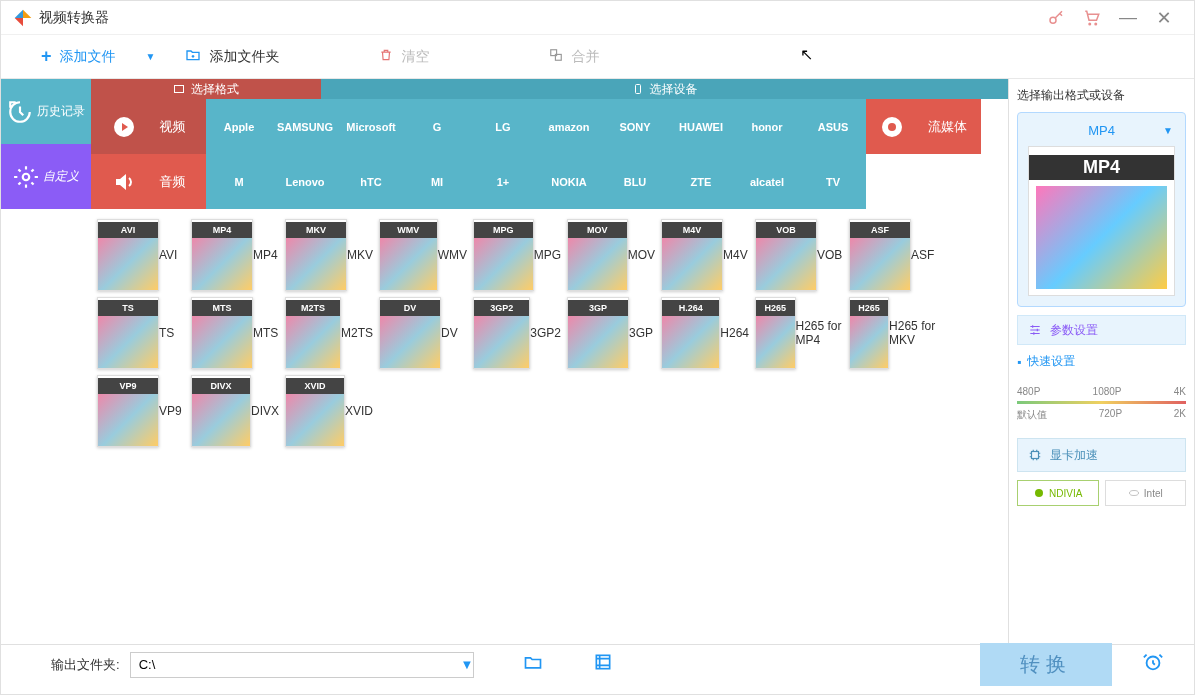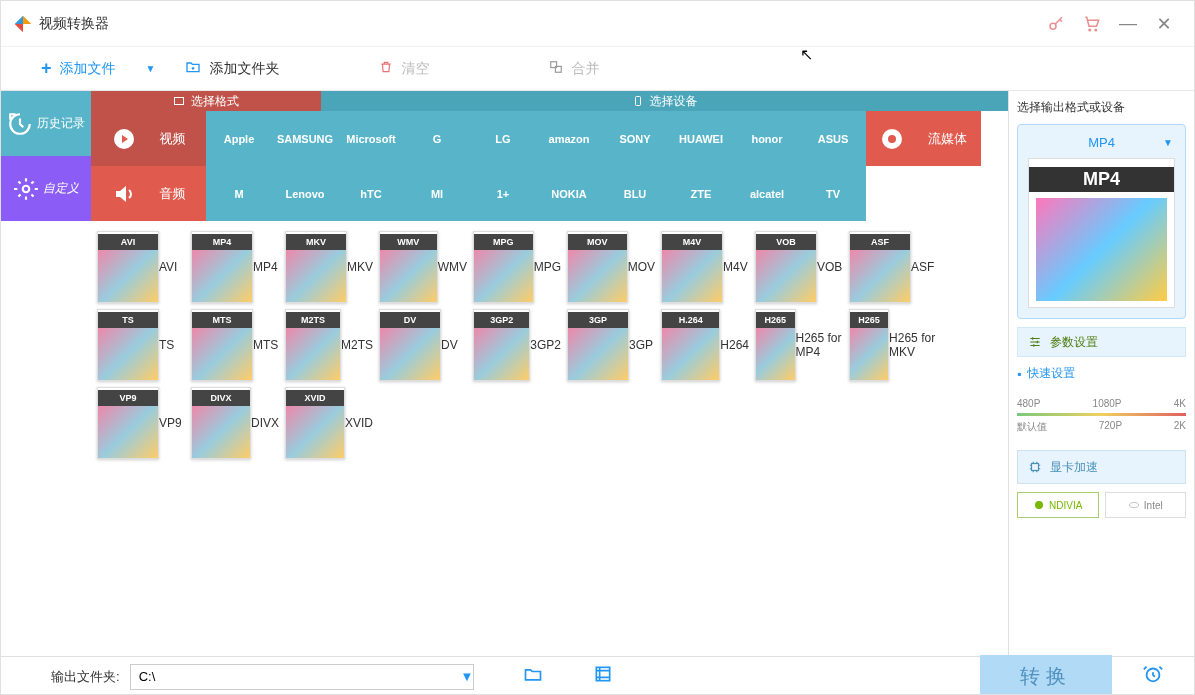--- a/index.html
+++ b/index.html
@@ -1,19 +1,19 @@
 <!DOCTYPE html>
 <html><head>
 <meta charset="utf-8">
 <style>
 * { margin: 0; padding: 0; box-sizing: border-box; font-family: "Microsoft YaHei", Arial, sans-serif; }
 body { background: #fff; width: 1195px; height: 695px; overflow: hidden; border: 1px solid #e0e0e0; }
 
 
-.titlebar { height: 46px; display: flex; align-items: center; padding: 16px 12px; background: #fff; border-bottom: 1px solid #f0f0f0; }
+.titlebar { height: 34px; display: flex; align-items: center; padding: 16px 12px; background: #fff; border-bottom: 1px solid #f0f0f0; }
 .logo { display: flex; align-items: center; gap: 6px; font-size: 14px; color: #333; }
 .logo-icon { width: 20px; height: 20px; }
 .titlebar-spacer { flex: 1; }
 .titlebar-btn { width: 36px; height: 36px; display: flex; align-items: center; justify-content: center; color: #aaa; cursor: pointer; }
 .key-icon { color: #e89090; }
 .cart-icon { color: #e89090; }
 .min-icon, .close-icon { color: #888; font-size: 18px; }
 
 
 .toolbar { height: 44px; display: flex; align-items: center; padding: 0 40px; gap: 30px; border-bottom: 1px solid #e8e8e8; font-size: 14px; }
@@ -56,21 +56,21 @@
 
 
 .rpanel { width: 186px; border-left: 1px solid #e0e0e0; padding: 8px; display: flex; flex-direction: column; gap: 8px; font-size: 12px; }
 .rpanel-title { color: #333; font-size: 12px; }
 .preview-box { border: 1px solid #b3d9ff; background: #e8f4fd; border-radius: 4px; padding: 6px; }
 .preview-hdr { display: flex; justify-content: center; align-items: center; color: #2196f3; font-size: 13px; padding: 4px 0; position: relative; }
 .preview-hdr .tri { position: absolute; right: 6px; color: #2196f3; font-size: 10px; }
 .preview-img { height: 150px; background: #fff; border: 1px solid #ddd; margin: 4px; display: flex; flex-direction: column; align-items: center; justify-content: flex-start; }
 .preview-img .pbar { width: 100%; background: #333; color: #fff; font-weight: bold; font-size: 18px; text-align: center; padding: 2px 0; margin-top: 8px; }
 .preview-img .pbody { flex:1; width:90%; margin:6px; background: linear-gradient(135deg,#f7b,#6cf,#fc4); }
-.param-btn { background: #e8f4fd; border: 1px solid #d0e8f8; height: 30px; display: flex; align-items: center; gap: 8px; padding: 0 10px; color: #4d7c0f; cursor: pointer; }
+.param-btn { background: #e8f4fd; border: 1px solid #d0e8f8; height: 30px; display: flex; align-items: center; gap: 8px; padding: 0 10px; color: #8b5cf6; cursor: pointer; }
 .quick-title { color: #2196f3; display: flex; align-items: center; gap: 6px; }
 .res-scale { padding: 4px 0; }
 .res-row { display: flex; justify-content: space-between; font-size: 10px; color: #888; margin: 4px 0; }
 .res-line { height: 3px; background: linear-gradient(90deg, #7bc97b, #f0d060 50%, #e06060); margin: 4px 0; }
 .gpu-btn { border: 1px solid #cde4f0; background: #e8f4fd; height: 30px; display: flex; align-items: center; gap: 8px; padding: 16px 10px; color: #4a8fb8; cursor: pointer; }
 .gpu-row { display: flex; gap: 6px; }
 .gpu-chip { flex: 1; border: 1px solid #ddd; height: 26px; display: flex; align-items: center; justify-content: center; gap: 4px; font-size: 10px; cursor: pointer; }
 .nvidia { color: #76b900; border-color: #a8d070; }
 .intel { color: #888; }
 

